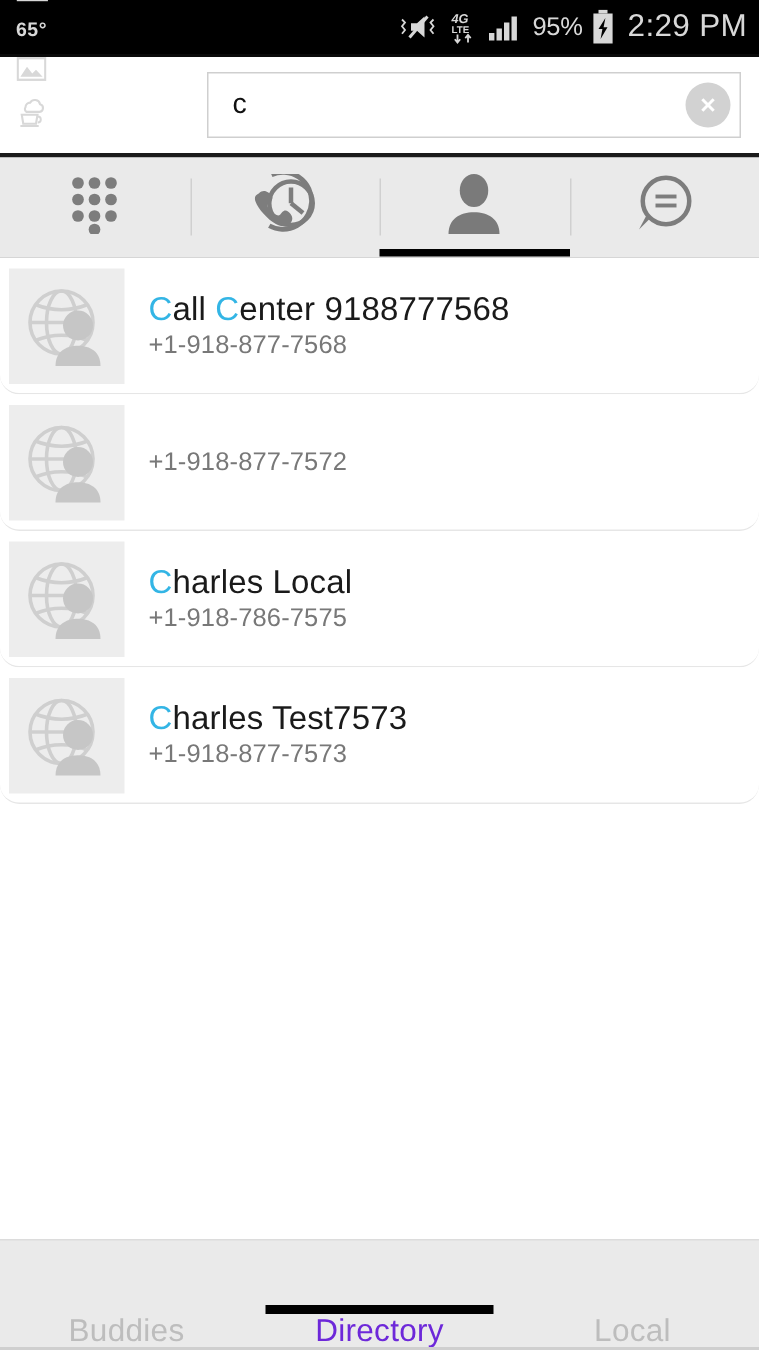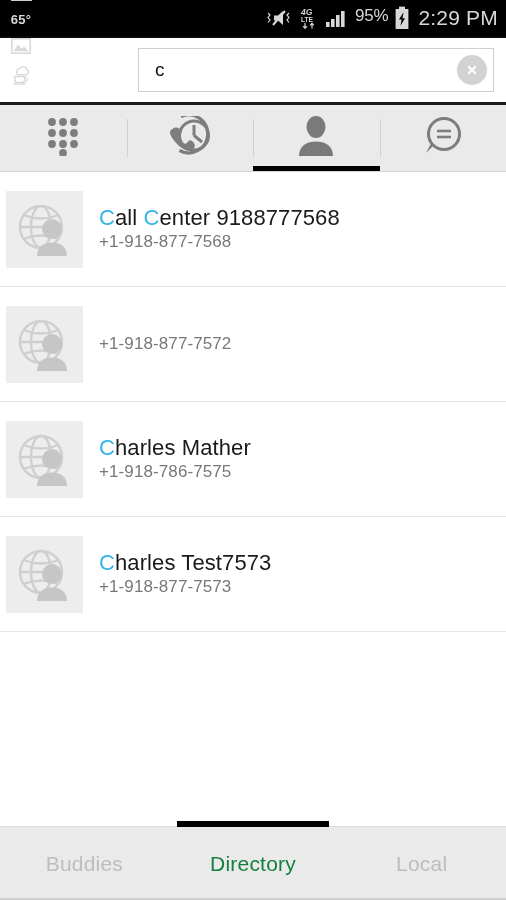--- a/index.html
+++ b/index.html
@@ -11,21 +11,21 @@
     position:relative;
   }
 
   
   .statusbar{
     height:36px; background:#000000; color:#d8d8d8;
     display:flex; align-items:center; padding:0 8px 0 10px;
     position:relative;
   }
   .sb-left{ display:flex; align-items:center; gap:11px;flex-direction:column; }
-  .sb-right{ display:flex; gap:6px; margin-left:auto; }
+  .sb-right{ display:flex; align-items:center; gap:6px; margin-left:auto; }
   .sb-ico{ display:flex; align-items:center; justify-content:center; }
   .sb-temp{ font-size:13px; font-weight:bold; letter-spacing:.3px; }
   .sb-pct{ font-size:17px; letter-spacing:-.2px; }
   .sb-clock{ font-size:21px; letter-spacing:.2px; margin-left:2px; }
   .statusbar-shadow{ height:2px; background:#0a0a0a; }
 
   
   .searchbar{
     height:64px; background:#ffffff;
     display:flex; align-items:center; justify-content:flex-end;
@@ -60,47 +60,48 @@
   }
   .tab .ind{
     position:absolute; left:0; right:0; bottom:0; height:5px; background:transparent;
   }
   .tab.active .ind{ background:#000000; }
   .tabstrip-bottom{ height:1px; background:#d6d6d6; }
 
   
   .list{ background:#ffffff; }
   .row{
-    height:115px; display:flex; align-items:center;
-    border-bottom:1px solid #e6e6e6; cursor:pointer; background:#fff;
+    height:91px; display:flex; align-items:center;
+    border-bottom:1px solid #e6e6e6; cursor:pointer; background:#fff;border-radius:13px;
   }
   .avatar{
     width:77px; height:77px; margin-left:6px; background:#ededed;
     flex:none; display:flex; align-items:center; justify-content:center;
   }
   .rowtext{ margin-left:16px; display:flex; flex-direction:column; justify-content:center; }
   .rowname{ font-size:22px; color:#1a1a1a; line-height:1.22; letter-spacing:.1px; }
   .rowname .hl{ color:#33b5e5; }
   .rownum{ font-size:17px; color:#787878; line-height:1.3; letter-spacing:.1px; }
 
   .filler{ background:#ffffff; }
 
   
   .bottombar{
     position:absolute; left:0; right:0; bottom:0;
     height:74px; background:#eaeaea;
     border-top:1px solid #dcdcdc;
     display:flex;
+    align-items:flex-end;
   }
   .btab{
     flex:1; display:flex; align-items:center; justify-content:center;
     font-size:21px; color:#bdbdbd; position:relative; cursor:pointer;
     letter-spacing:.2px;
   }
-  .btab.active{ color:#15803d; }
+  .btab.active{ color:#6d28d9; }
   .btab .bind{
     position:absolute; top:-6px; left:0; right:0; height:6px; background:transparent;
   }
   .btab.active .bind{ background:#000000; left:8px; right:8px; }
   .bottom-edge{ position:absolute; left:0; right:0; bottom:0; height:2px; background:#cfcfcf; }
 </style>
 </head>
 <body>
 
 <div class="statusbar">
@@ -297,21 +298,21 @@
           <ellipse cx="26" cy="28" rx="10" ry="21"></ellipse>
           <line x1="5" y1="28" x2="47" y2="28"></line>
           <path d="M8.5 16 q17.5 7 35 0"></path>
           <path d="M8.5 40 q17.5 -7 35 0"></path>
         </g>
         <circle cx="37" cy="30" r="10" fill="#c6c6c6"></circle>
         <path d="M22 57 c0 -9.5 6.8 -13.5 15 -13.5 c8.2 0 15 4 15 13.5 Z" fill="#c6c6c6"></path>
       </svg>
     </div>
     <div class="rowtext">
-      <div class="rowname"><span class="hl">C</span><span>harles Mather</span><span class="hl"></span><span></span></div>
+      <div class="rowname"><span class="hl">C</span><span>harles Local</span><span class="hl"></span><span></span></div>
       <div class="rownum">+1-918-786-7575</div>
     </div>
   </div>
 
   <div class="row">
     <div class="avatar">
       <svg width="60" height="60" viewBox="0 0 60 60">
         <g fill="none" stroke="#cfcfcf" stroke-width="2.4">
           <circle cx="26" cy="28" r="21"></circle>
           <ellipse cx="26" cy="28" rx="10" ry="21"></ellipse>

